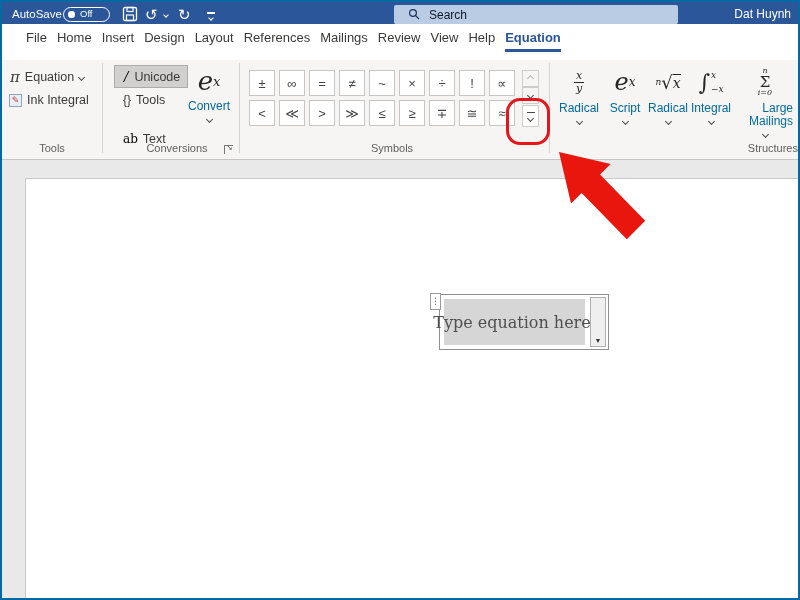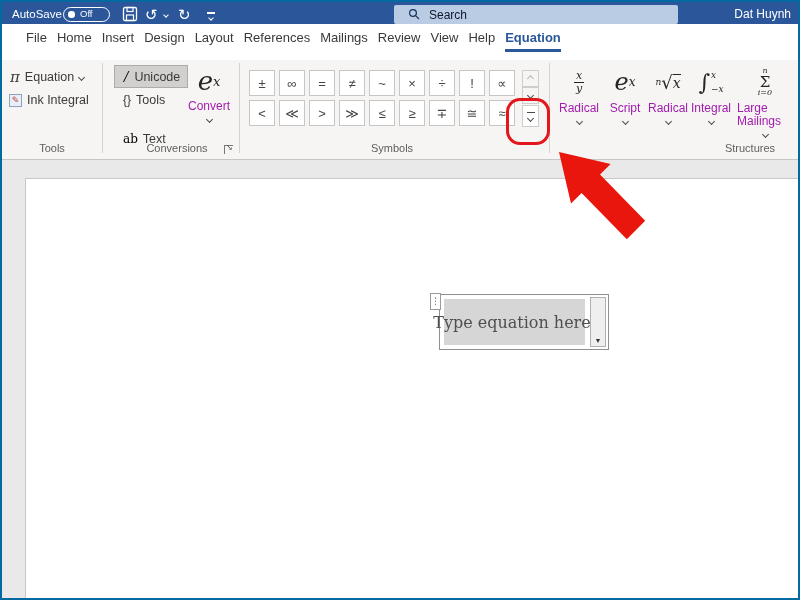--- a/index.html
+++ b/index.html
@@ -57,21 +57,21 @@
   .sym { position:absolute; width:26px; height:26px; background:#fff; border:1px solid #c8c6c4;
       display:flex; align-items:center; justify-content:center; font-size:13px; color:#444; }
   .scrollbtn { position:absolute; left:520px; width:17px; background:#f6f5f3;
       border:1px solid #cfcdcb; display:flex; align-items:center; justify-content:center;
       flex-direction:column; }
   .morebar { width:8px; height:1.5px; background:#4a4a4a; margin-bottom:2.5px; }
 
   .struct { position:absolute; top:2px; display:flex; flex-direction:column; align-items:center; }
   .sticon { height:40px; display:flex; align-items:center; justify-content:center;
       color:#262626; font-family:"DejaVu Serif", serif; }
-  .stlabel { font-size:12px; color:#a21caf; line-height:13px; text-align:left; }
+  .stlabel { font-size:12px; color:#0369a1; line-height:13px; text-align:right; }
   .stchv { margin-top:4px; }
   .fr-col { display:flex; flex-direction:column; align-items:center; font-style:italic; font-size:11px; line-height:10px; }
   .fr-bar { width:10px; height:1px; background:#262626; margin:1px 0; }
   .lim-col { display:flex; flex-direction:column; font-size:9px; line-height:9px; font-style:italic; margin-left:1px; }
 
   
   .canvas { position:absolute; left:0; top:158px; width:100%; height:442px; background:#e9e9e9; }
   .page { position:absolute; left:23px; top:18px; width:777px; height:424px; background:#fff;
       border-left:1px solid #c8c8c8; border-top:1px solid #c8c8c8; }
 
@@ -256,21 +256,21 @@
       <span class="sticon">
         <span style="display:flex;flex-direction:column;align-items:center;line-height:8px">
           <span style="font-size:8px;font-style:italic">n</span>
           <span style="font-size:15px;line-height:14px">Σ</span>
           <span style="font-size:8px;font-style:italic">i=0</span>
         </span>
       </span>
       <span class="stlabel" style="width:56px">Large Mailings</span>
       <span class="chv stchv"></span>
     </div>
-    <span class="grouplabel" style="left:700px;width:96px;">Structures</span>
+    <span class="grouplabel" style="left:700px;width:96px;text-align:right">Structures</span>
   </div>
 
   <div class="canvas">
     <div class="page"></div>
   </div>
 
   <div class="eqbox">
     <div class="eqhandle">⋮</div>
     <div class="eqinner">
       <span>Type equation here.</span>

